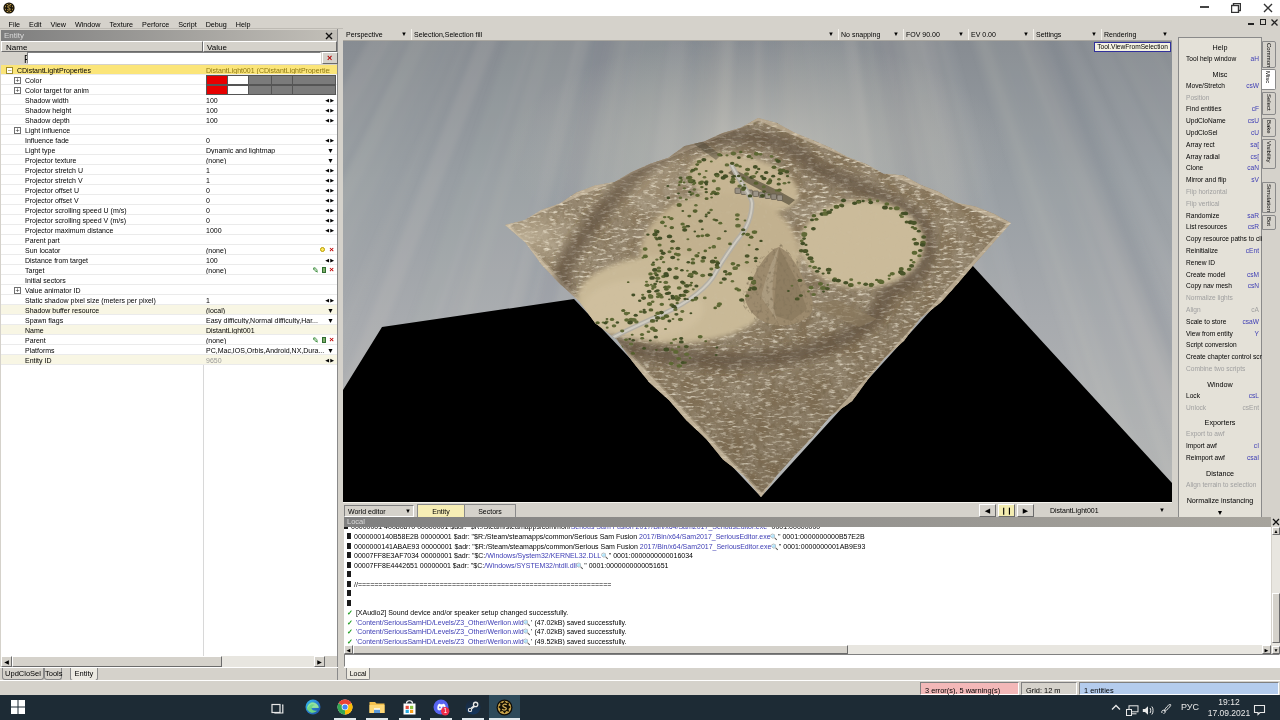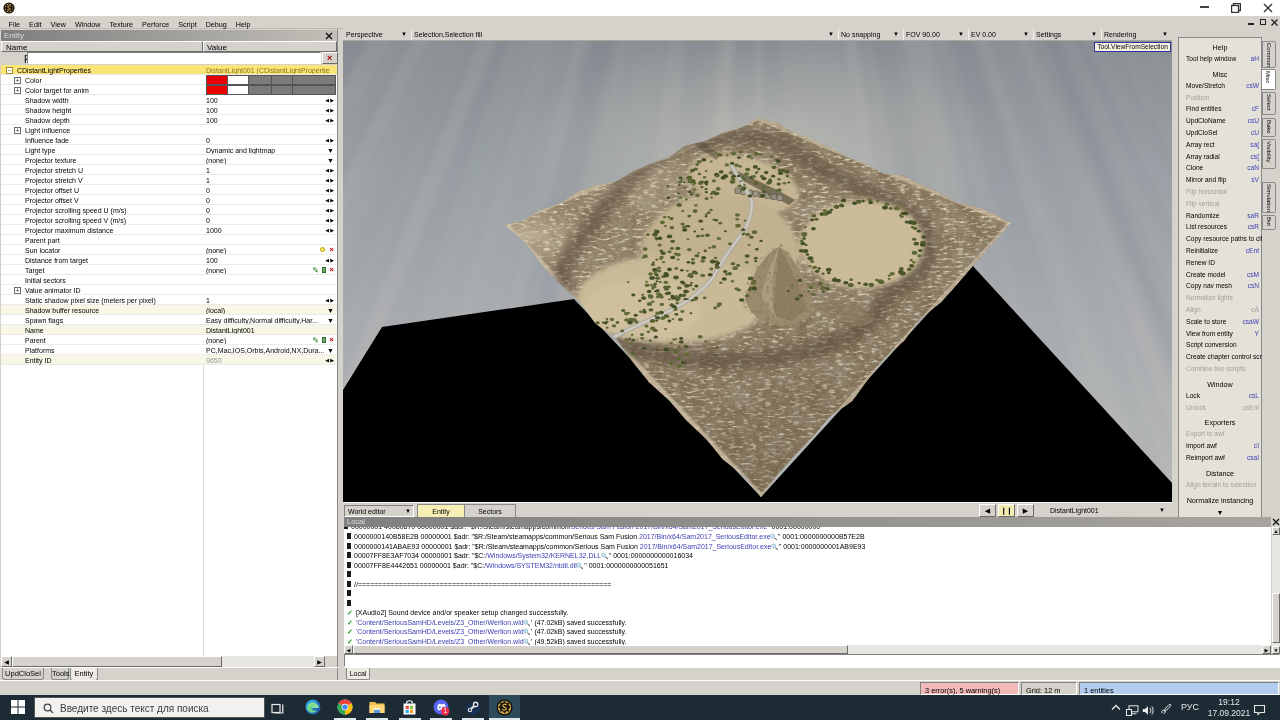--- a/index.html
+++ b/index.html
@@ -241,21 +241,21 @@
  </div>
 
  <div class="abs" style="left:1px;top:627px;width:324px;height:11px;background:#e8e6e0;">
    <div class="abs raised" style="left:0;top:0;width:11px;height:11px;text-align:center;font-size:6px;line-height:10px;">◀</div>
    <div class="abs raised" style="left:313px;top:0;width:11px;height:11px;text-align:center;font-size:6px;line-height:10px;">▶</div>
    <div class="abs raised" style="left:11px;top:0;width:210px;height:11px;"></div>
  </div>
 
  <div class="abs" style="left:0;top:638px;width:338px;height:13px;border-top:1px solid #fff;">
   <div class="abs" style="left:2px;top:0px;width:42px;height:12px;background:#d5d2cb;border:1px solid #888;border-top:0;border-radius:0 0 3px 3px;text-align:center;font-size:7.5px;line-height:11px;">UpdCloSel</div>
-  <div class="abs" style="left:51px;top:0px;width:18px;height:12px;background:#d5d2cb;border:1px solid #888;border-top:0;border-radius:0 0 3px 3px;text-align:left;font-size:7.5px;line-height:11px;">Tools</div>
+  <div class="abs" style="left:44px;top:0px;width:18px;height:12px;background:#d5d2cb;border:1px solid #888;border-top:0;border-radius:0 0 3px 3px;text-align:left;font-size:7.5px;line-height:11px;">Tools</div>
   <div class="abs" style="left:70px;top:0px;width:28px;height:13px;background:#eceae2;border:1px solid #888;border-top:0;border-radius:0 0 3px 3px;text-align:center;font-size:7.5px;line-height:11px;">Entity</div>
  </div>
 </div>
 <div class="abs" style="left:343px;top:28px;width:829px;height:13px;background:#d5d2cb;border-bottom:1px solid #a9a69f;">
     <span class="abs" style="left:3px;top:2.5px;font-size:7px;white-space:nowrap;">Perspective</span>
     <span class="abs" style="left:58px;top:3px;font-size:6px;">▼</span>
     <span class="abs" style="left:68px;top:1px;width:1px;height:11px;background:#b5b2ab;border-right:1px solid #f2f0ea;"></span>
     <span class="abs" style="left:71px;top:2.5px;font-size:7px;white-space:nowrap;">Selection,Selection fill</span>
     <span class="abs" style="left:485px;top:3px;font-size:6px;">▼</span>
     <span class="abs" style="left:495px;top:1px;width:1px;height:11px;background:#b5b2ab;border-right:1px solid #f2f0ea;"></span>
@@ -1141,27 +1141,20 @@
    <span class="abs" style="left:4px;top:2.5px;font-size:7.4px;white-space:nowrap;">1 entities</span>
  </div>
 </div>
 <div class="abs" style="left:0;top:695px;width:1280px;height:25px;background:#1d2b35;">
  <span class="abs" style="left:11px;top:5px;"><svg width="14" height="14" viewBox="0 0 14 14">
         <rect x="0" y="0" width="6.5" height="6.5" fill="#fff"></rect>
         <rect x="7.5" y="0" width="6.5" height="6.5" fill="#fff"></rect>
         <rect x="0" y="7.5" width="6.5" height="6.5" fill="#fff"></rect>
         <rect x="7.5" y="7.5" width="6.5" height="6.5" fill="#fff"></rect>
       </svg></span>
- <div class="abs" style="left:34px;top:2px;width:231px;height:21px;background:#f2f1f0;border:1px solid #555;">
-   <svg class="abs" style="left:8px;top:5px" width="11" height="11" viewBox="0 0 11 11">
-        <circle cx="4.5" cy="4.5" r="3.4" fill="none" stroke="#444" stroke-width="1.2"></circle>
-        <path d="M7 7 L10 10" stroke="#444" stroke-width="1.2"></path>
-      </svg>
-   <span class="abs" style="left:25px;top:5px;font-size:10px;color:#3c3c3c;">Введите здесь текст для поиска</span>
- </div>
  <span class="abs" style="left:271px;top:6px;"><svg width="13" height="13" viewBox="0 0 13 13">
         <rect x="1" y="2.5" width="8" height="8" fill="none" stroke="#e8e8e8" stroke-width="1.2"></rect>
         <path d="M11 3 L11.8 3 L11.8 11 L4 11 L4 10.2" fill="none" stroke="#e8e8e8" stroke-width="1.2"></path>
       </svg></span>
  <span class="abs" style="left:305px;top:4px;"><svg width="16" height="16" viewBox="0 0 16 16">
         <defs>
           <linearGradient id="eg1" x1="0" y1="0" x2="1" y2="1">
             <stop offset="0" stop-color="#35c1f1"></stop>
             <stop offset="0.5" stop-color="#2a7fd4"></stop>
             <stop offset="1" stop-color="#1b4d9b"></stop>

